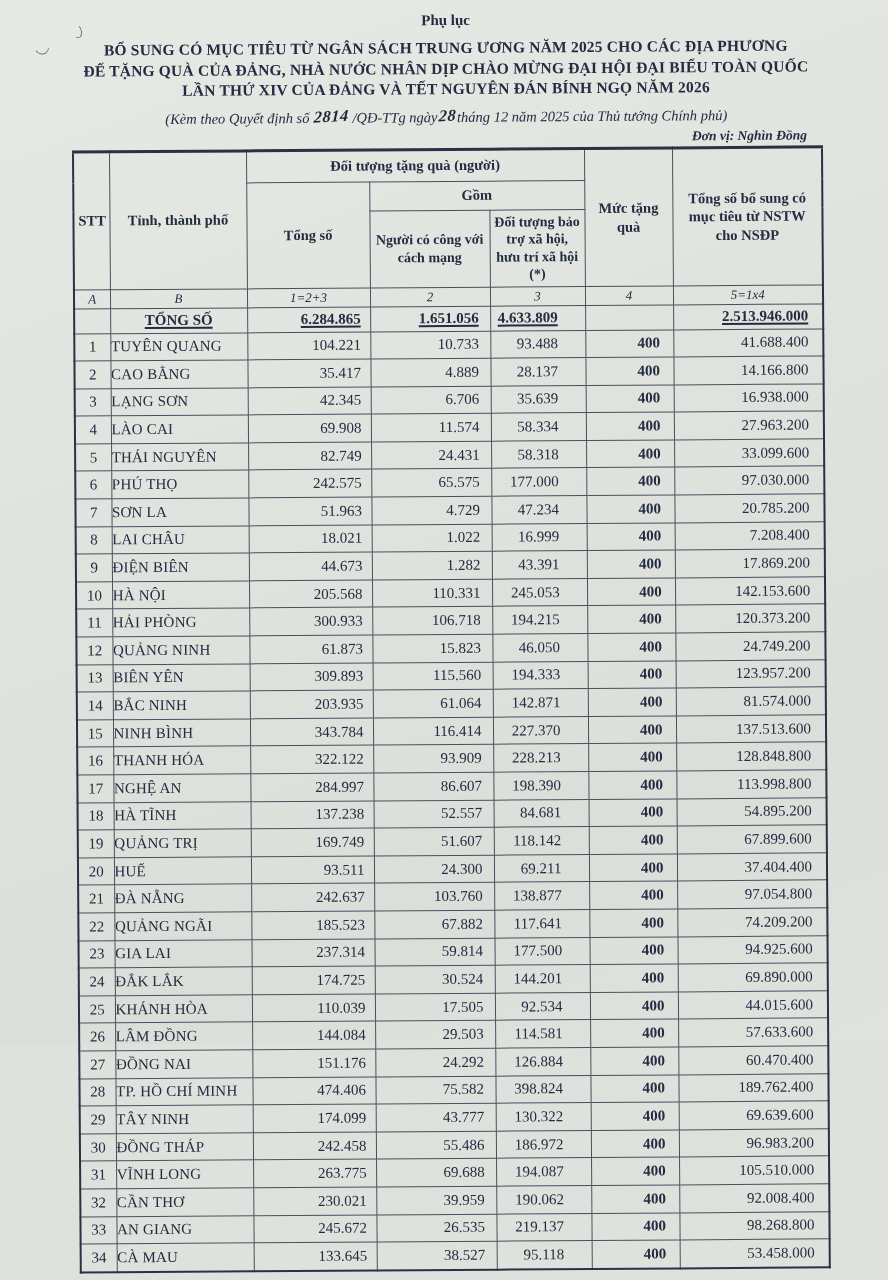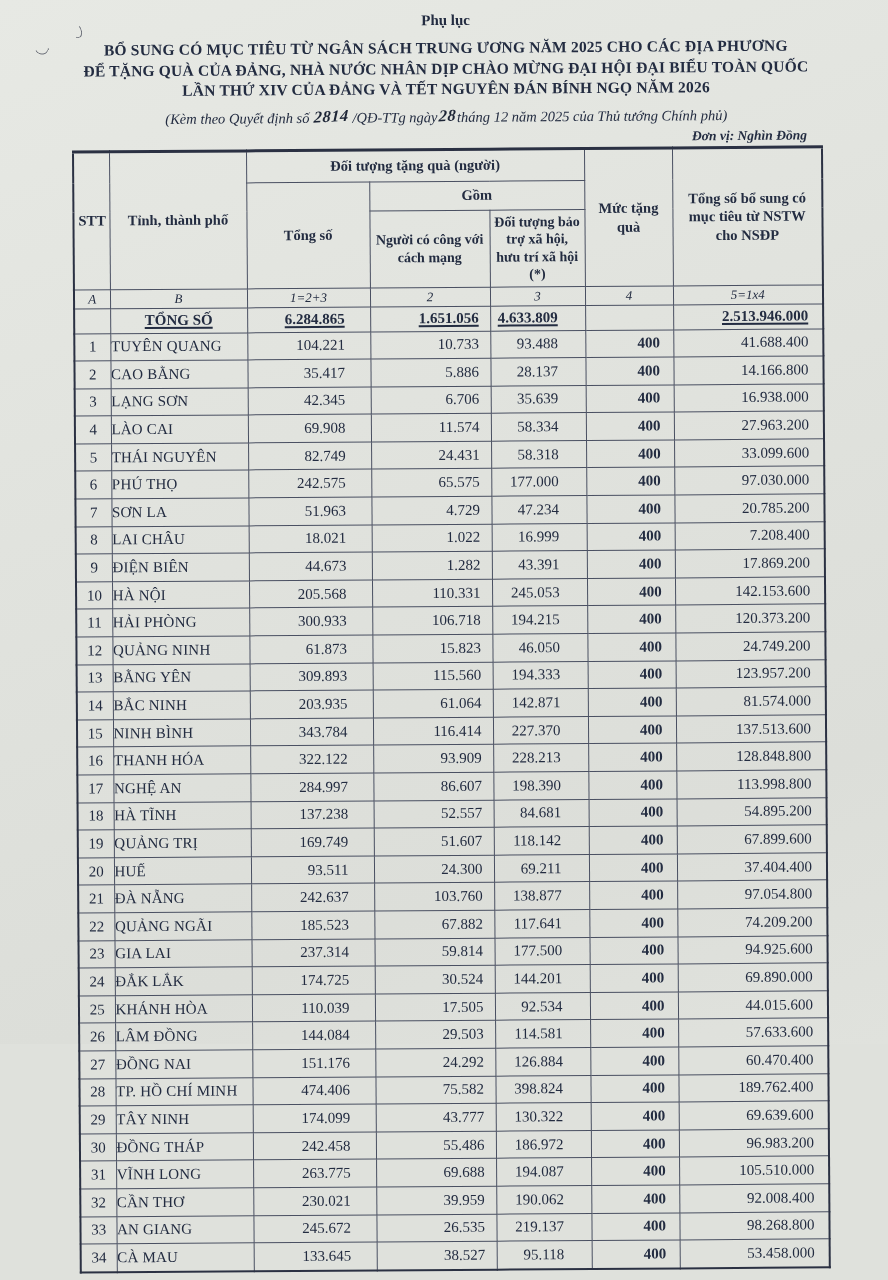--- a/index.html
+++ b/index.html
@@ -42,21 +42,21 @@
   tr.h-sub th{height:72px;}
   tr.code-row td{height:18px;font-style:italic;font-size:13px;text-align:center;padding:0 4px;}
   tr.total-row td{height:22px;font-weight:bold;font-size:15px;}
   tr.total-row .lbl{text-align:center;}
   .u{text-decoration:underline;text-underline-offset:2px;text-decoration-thickness:1.5px;}
 
   tbody.data td{height:26.6px;font-size:15px;vertical-align:middle;padding:0;}
   td.c-stt{text-align:center;font-size:14.5px;}
   td.c-prov{text-align:left;padding-left:7px;letter-spacing:.2px;}
   td.c-num{text-align:right;font-variant-numeric:tabular-nums;}
-  td:nth-child(3).c-num{padding-right:25px;}
+  td:nth-child(3).c-num{padding-right:9px;}
   td:nth-child(4).c-num{padding-right:11px;}
   td:nth-child(5).c-num{padding-right:27px;}
   td:nth-child(6).c-num{padding-right:13px;font-weight:bold;}
   td:nth-child(7).c-num{padding-right:14px;}
 </style>
 </head>
 <body>
 
 <div class="sheet">
   <div class="pen-mark m1"></div>
@@ -129,21 +129,21 @@
     <td class="c-num">10.733</td>
     <td class="c-num">93.488</td>
     <td class="c-num">400</td>
     <td class="c-num">41.688.400</td>
   </tr>
 
   <tr>
     <td class="c-stt">2</td>
     <td class="c-prov">CAO BẰNG</td>
     <td class="c-num">35.417</td>
-    <td class="c-num">5.886</td>
+    <td class="c-num">4.889</td>
     <td class="c-num">28.137</td>
     <td class="c-num">400</td>
     <td class="c-num">14.166.800</td>
   </tr>
 
   <tr>
     <td class="c-stt">3</td>
     <td class="c-prov">LẠNG SƠN</td>
     <td class="c-num">42.345</td>
     <td class="c-num">6.706</td>
@@ -237,21 +237,21 @@
     <td class="c-prov">QUẢNG NINH</td>
     <td class="c-num">61.873</td>
     <td class="c-num">15.823</td>
     <td class="c-num">46.050</td>
     <td class="c-num">400</td>
     <td class="c-num">24.749.200</td>
   </tr>
 
   <tr>
     <td class="c-stt">13</td>
-    <td class="c-prov">BẰNG YÊN</td>
+    <td class="c-prov">BIÊN YÊN</td>
     <td class="c-num">309.893</td>
     <td class="c-num">115.560</td>
     <td class="c-num">194.333</td>
     <td class="c-num">400</td>
     <td class="c-num">123.957.200</td>
   </tr>
 
   <tr>
     <td class="c-stt">14</td>
     <td class="c-prov">BẮC NINH</td>

